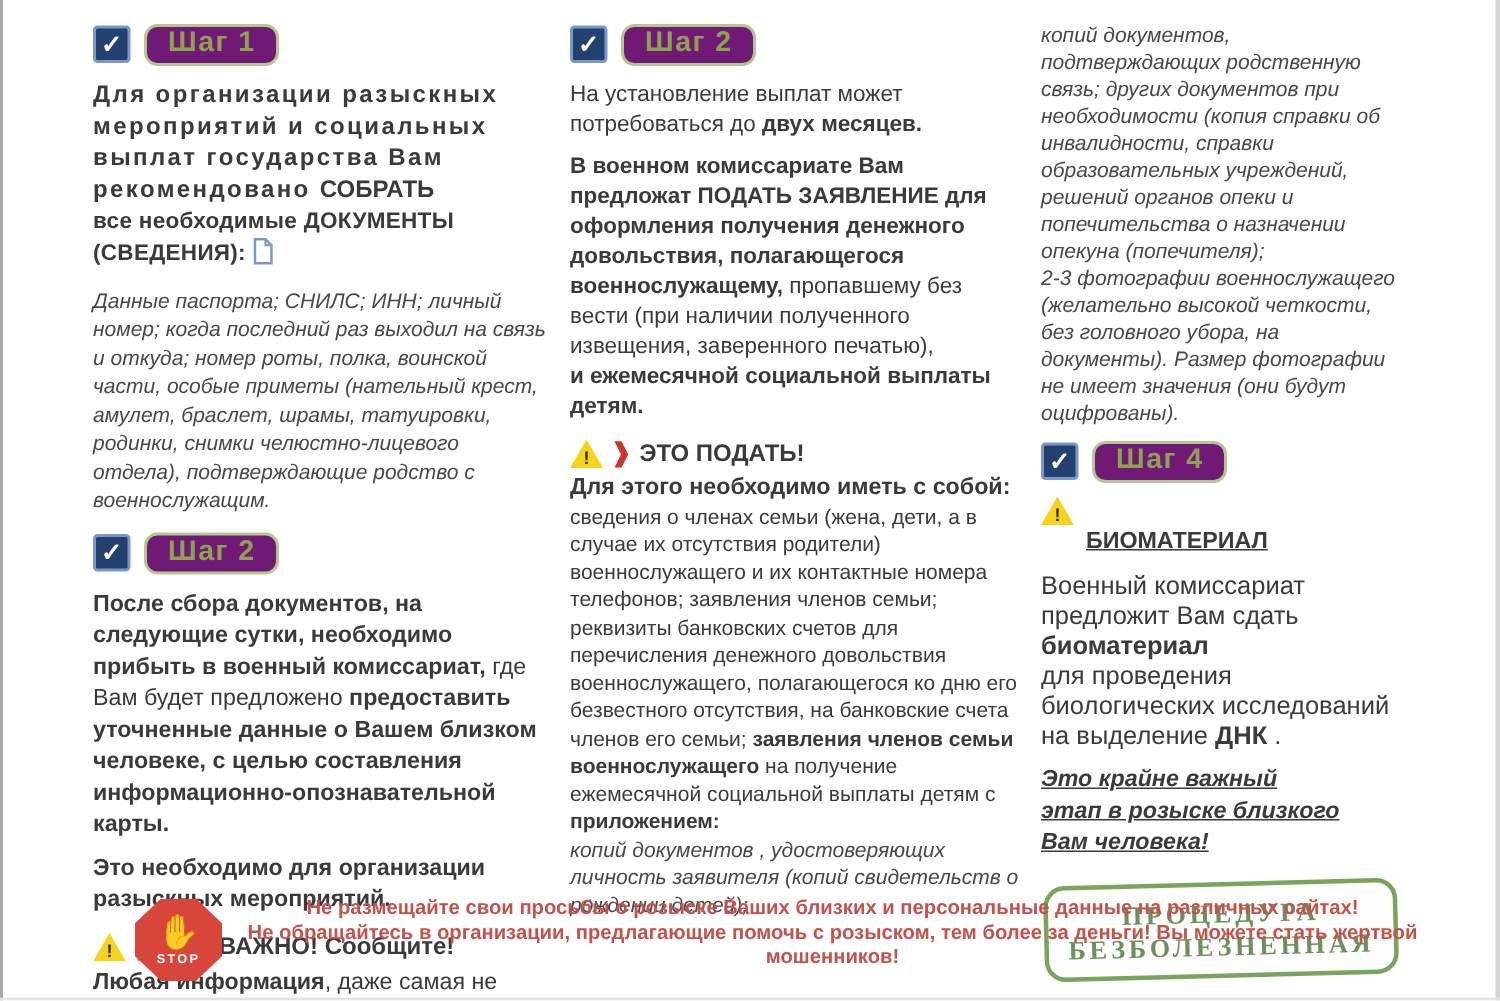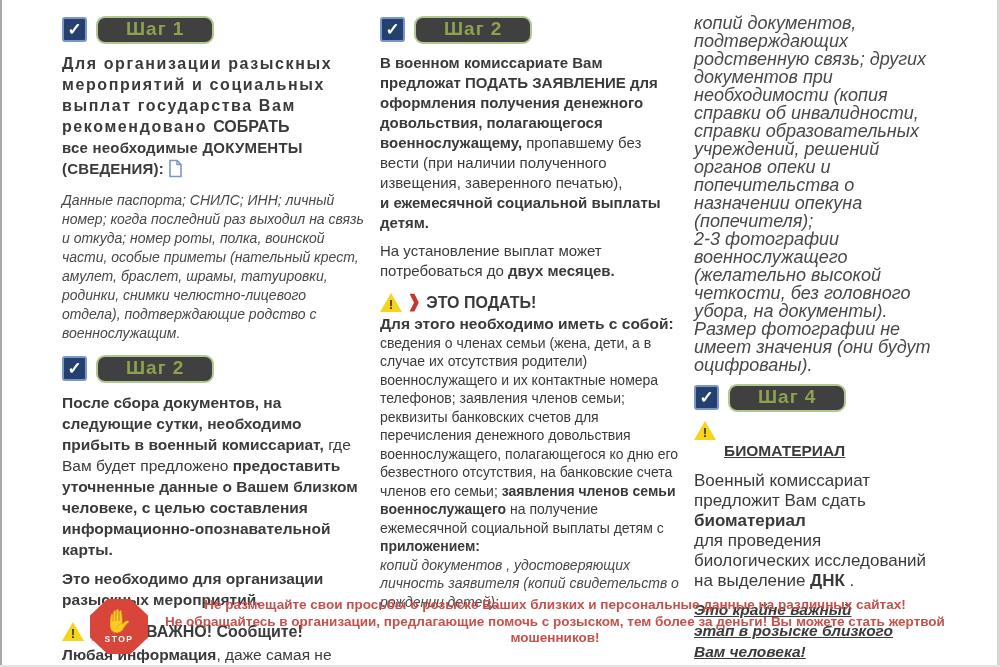--- a/index.html
+++ b/index.html
@@ -19,34 +19,34 @@
 
   .badge-row{display:flex;align-items:center;gap:9px;margin:2px 0 9px;}
   .checkbox{
     width:21px;height:21px;flex:0 0 auto;
     background:#24406e;border:2px solid #7b96c8;border-radius:3px;
     color:#fff;font-weight:bold;font-size:17px;line-height:1;
     display:flex;align-items:center;justify-content:center;
     transform:translateY(-1px);
   }
   .badge{
-    border:2px solid #b3c88f;border-radius:9px;padding:0 28px 2px;
-    color:#8ca24e;font-weight:bold;font-size:19px;background:#404040;
+    border:2px solid #b3c88f;border-radius:9px;padding:0 14px 2px;
+    color:#8ca24e;font-weight:bold;font-size:19px;background:#701a75;
     letter-spacing:1px;
     text-align:right;
   }
 
   p{margin:0 0 8px;}
   .p-step1{font-size:16px;line-height:21px;}
   .p-details{font-size:14px;line-height:19px;margin-bottom:12px;}
   .p-step2{font-size:15.5px;line-height:21px;}
   .p-col2{font-size:15px;line-height:20px;}
   .p-imp{font-size:14px;line-height:18.5px;}
   .p-col3{font-size:17px;line-height:20px;}
-  .p-col3-details{font-size:18px;line-height:18px;margin-bottom:10px;}
+  .p-col3-details{font-size:14px;line-height:18px;margin-bottom:10px;}
 
   .seg-n{font-weight:normal;}
   .seg-b{font-weight:bold;}
   .seg-bl{font-weight:bold;font-size:15.5px;}
   .seg-b2{font-weight:bold;font-size:15px;letter-spacing:0.2px;}
   .seg-bsp{font-weight:bold;letter-spacing:1.6px;}
   .seg-i{font-style:italic;color:#484848;}
 
   .imp-title{display:flex;align-items:center;gap:5px;font-weight:bold;font-size:16px;margin:12px 0 3px;}
   .warn-tri{
@@ -118,22 +118,22 @@
     <span>ЭТО ВАЖНО! Сообщите!</span>
   </div>
   <p class="p-step2"><span class="seg-b">Любая информация</span><span class="seg-n">, даже самая не значительная на Ваш взгляд, </span></p>
 </div>
 
 <div class="col col2">
   <div class="badge-row">
     <span class="checkbox">✓</span>
     <span class="badge">Шаг 2</span>
   </div>
+  <p class="p-col2"><span class="seg-n">На установление выплат может потребоваться до </span><span class="seg-b">двух месяцев.</span></p>
   <p class="p-col2"><span class="seg-b">В военном комиссариате Вам предложат ПОДАТЬ ЗАЯВЛЕНИЕ для оформления получения денежного довольствия, полагающегося военнослужащему,</span><span class="seg-n"> пропавшему без вести (при наличии полученного извещения, заверенного печатью),</span><br><span class="seg-b">и ежемесячной социальной выплаты детям.</span></p>
-  <p class="p-col2"><span class="seg-n">На установление выплат может потребоваться до </span><span class="seg-b">двух месяцев.</span></p>
 
   <div class="imp-title">
     <span class="warn-tri">!</span>
     <span class="chev">❱</span>
     <span>ЭТО ПОДАТЬ!</span>
   </div>
   <p class="p-imp"><span class="seg-bl">Для этого необходимо иметь с собой:  </span><span class="seg-n">сведения о членах семьи (жена, дети, а в случае их отсутствия родители) военнослужащего и их контактные номера телефонов;  заявления членов семьи;  реквизиты банковских счетов для перечисления денежного довольствия военнослужащего,  полагающегося ко дню его безвестного отсутствия, на банковские счета членов его семьи; </span><span class="seg-b">заявления членов семьи военнослужащего</span><span class="seg-n"> на получение ежемесячной социальной выплаты детям с </span><span class="seg-b">приложением:</span><br><span class="seg-i">копий документов , удостоверяющих личность заявителя (копий свидетельств о рождении детей);</span></p>
 </div>
 
 <div class="col col3">

